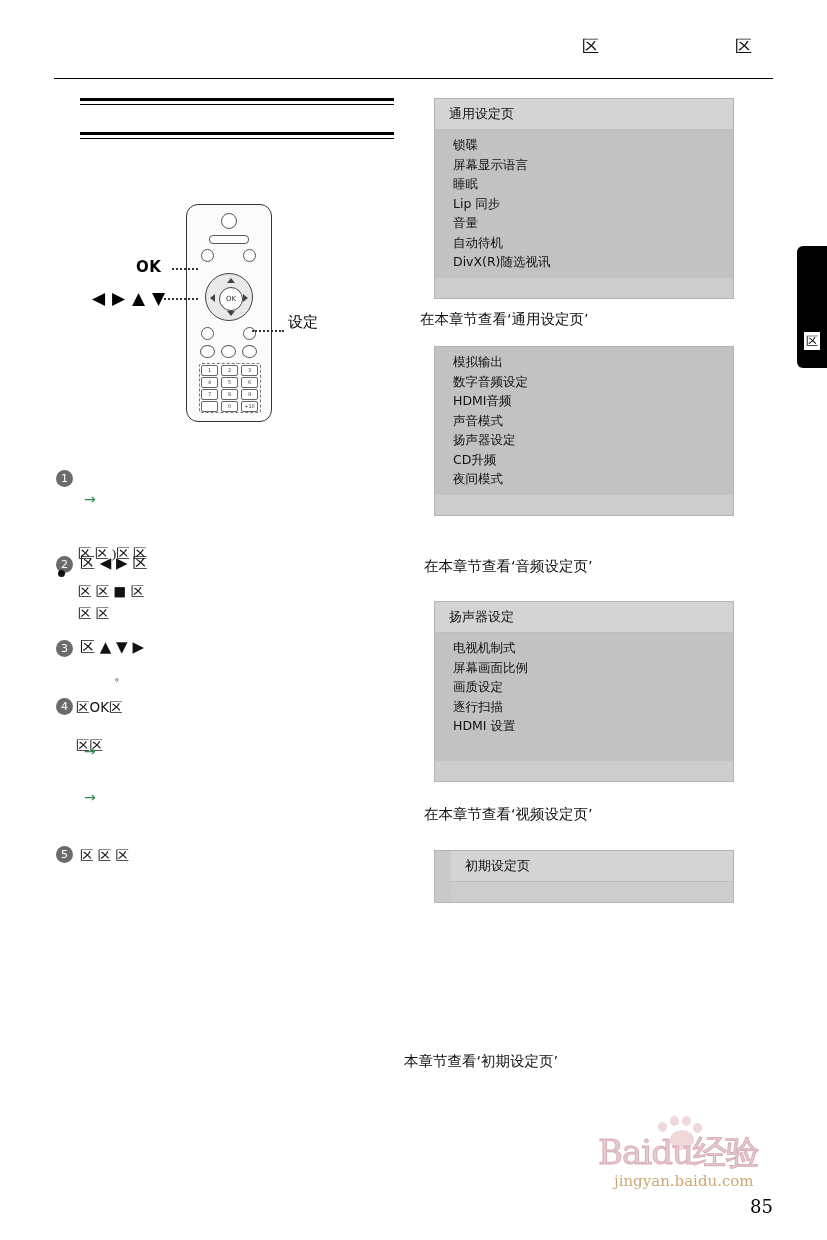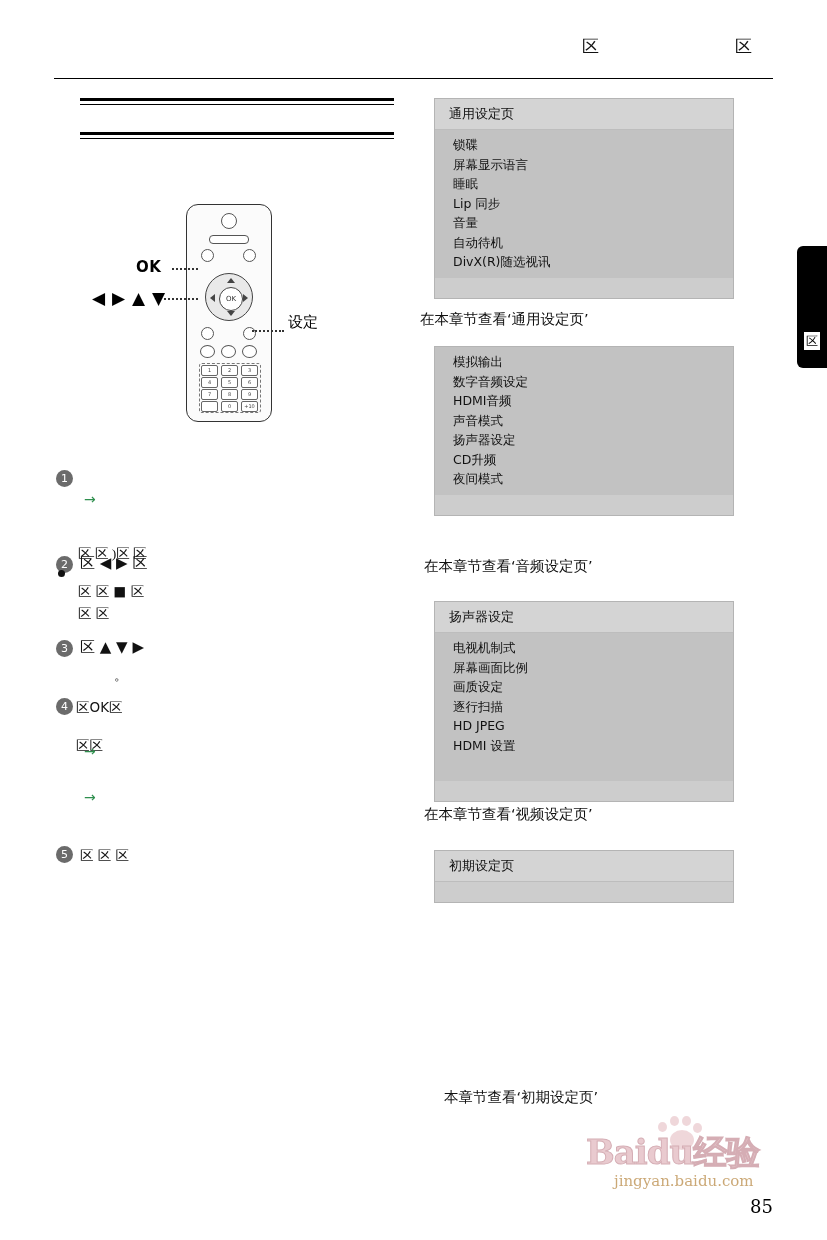--- a/index.html
+++ b/index.html
@@ -241,24 +241,24 @@
   .wm {
     position: absolute;
     left: 586px;
     top: 1118px;
     width: 200px;
     height: 80px;
     opacity: .55;
   }
   .wm .wm-main {
     position: absolute;
-    left: 0;
+    left: 12px;
     top: 12px;
     font-size: 34px;
-    font-weight: bold;
+    font-weight: normal;
     font-family: "DejaVu Serif", serif;
     color: #d8a0a8;
     letter-spacing: -1px;
     text-align: center;
     -webkit-text-stroke: 1px #b36b78;
   }
   .wm .wm-sub {
     position: absolute;
     left: 28px;
     top: 54px;
@@ -399,33 +399,32 @@
   </div>
   <div class="cap" style="left:424px; top:557px;">在本章节查看‘音频设定页’</div>
 
   <div class="menu" style="left:434px; top:601px;">
     <div class="mtitle">扬声器设定</div>
     <div class="mbody">
       <div class="mitem">电视机制式</div>
       <div class="mitem">屏幕画面比例</div>
       <div class="mitem">画质设定</div>
       <div class="mitem">逐行扫描</div>
-      <div class="mitem">HD JPEG</div>
       <div class="mitem">HDMI 设置</div>
       <div class="mitem">&nbsp;</div>
     </div>
     <div class="mfoot"></div>
   </div>
   <div class="cap" style="left:424px; top:805px;">在本章节查看‘视频设定页’</div>
 
-  <div class="menu" style="left:434px; top:850px;">
+  <div class="menu" style="left:434px; top:850px;padding-left:16px;">
     <div class="mtitle">初期设定页</div>
     <div class="mfoot"></div>
   </div>
-  <div class="cap" style="left:444px; top:1052px;margin-top:36px;">本章节查看‘初期设定页’</div>
+  <div class="cap" style="left:404px; top:1052px;">本章节查看‘初期设定页’</div>
 
   <div class="wm">
     <div class="paw">
       <i style="left:14px; top:14px; width:24px; height:20px;"></i>
       <i style="left:2px;  top:6px;  width:9px;  height:10px;"></i>
       <i style="left:14px; top:0px;  width:9px;  height:10px;"></i>
       <i style="left:26px; top:0px;  width:9px;  height:10px;"></i>
       <i style="left:37px; top:7px;  width:9px;  height:10px;"></i>
     </div>
     <div class="wm-main">Baidu经验</div>

